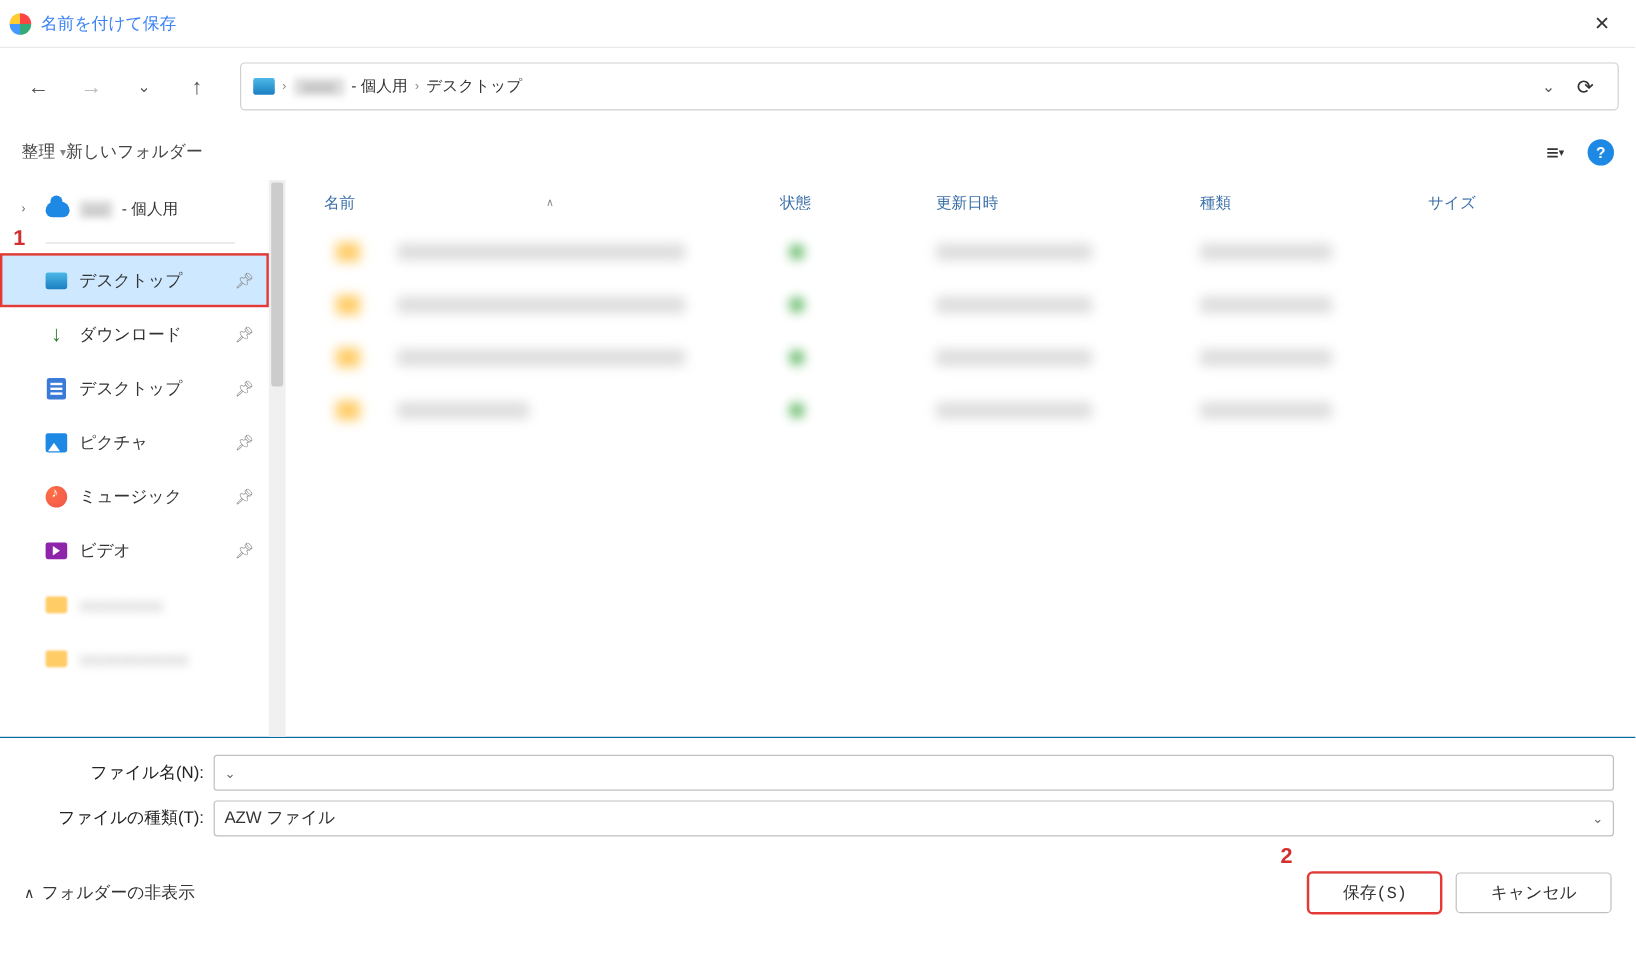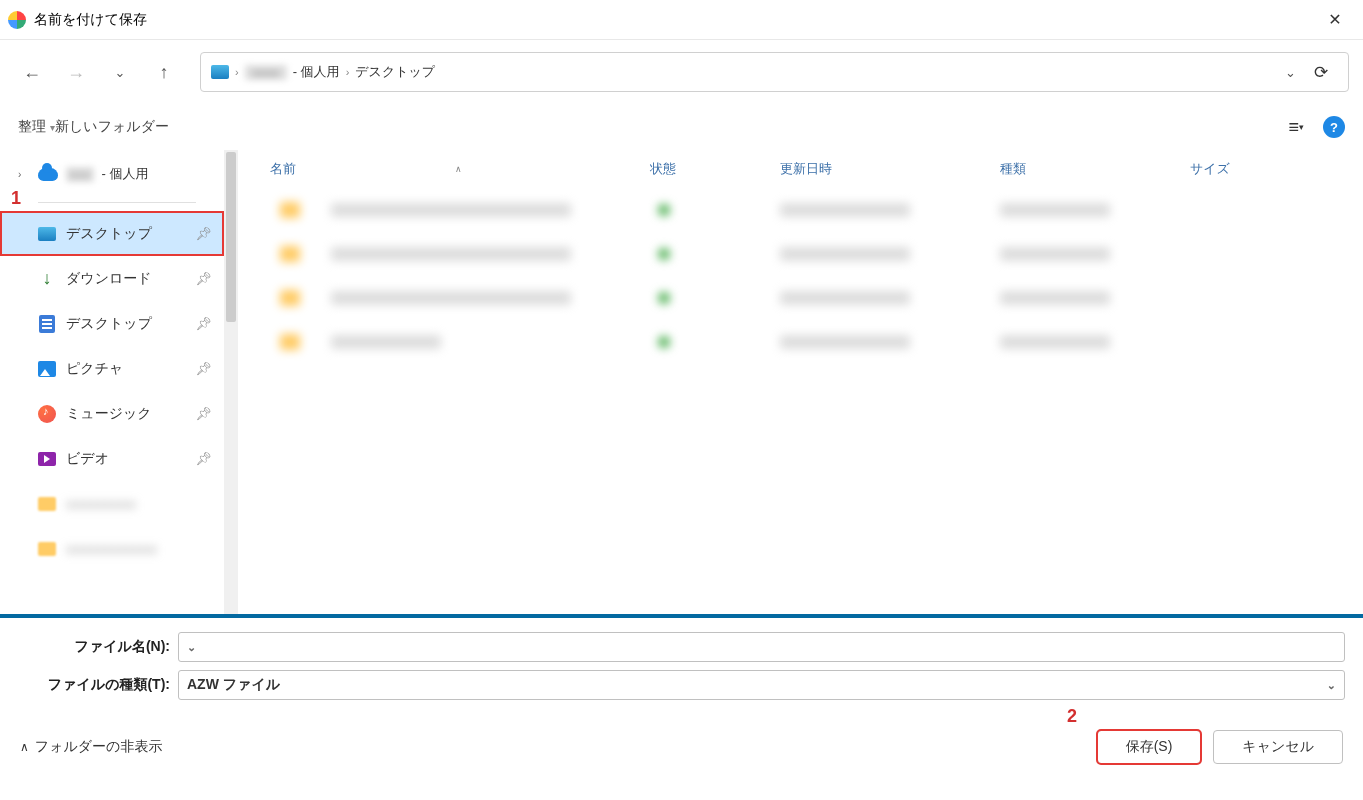--- a/index.html
+++ b/index.html
@@ -1,20 +1,20 @@
 <!DOCTYPE html>
 <html><head>
 <meta charset="utf-8">
 <style>
 * { box-sizing: border-box; margin: 0; padding: 0; font-family: "Segoe UI", "Yu Gothic UI", sans-serif; }
 body { width: 1363px; height: 800px; background: #fff; font-size: 13px; color: #333; overflow: hidden; }
 
 .titlebar { height: 40px; display: flex; align-items: center; padding: 0 8px; border-bottom: 1px solid #e8e8e8; }
 .titlebar .app-icon { width: 18px; height: 18px; margin-right: 8px; border-radius: 50%; background: conic-gradient(#f44 0 90deg,#3a7 90deg 180deg,#49f 180deg 270deg,#fc3 270deg); }
-.titlebar .title { flex: 1; font-size: 14px; color: #000000; }
+.titlebar .title { flex: 1; font-size: 14px; color: #3b82f6; }
 .titlebar .close { width: 40px; height: 40px; display: flex; align-items: center; justify-content: center; font-size: 16px; color: #333; cursor: pointer; }
 
 .navbar { height: 64px; display: flex; align-items: center; padding: 0 14px; gap: 8px; }
 .nav-btn { width: 36px; height: 36px; display: flex; align-items: center; justify-content: center; color: #555; font-size: 18px; cursor: pointer; }
 .nav-btn.disabled { color: #bbb; }
 .path-box { flex: 1; height: 40px; border: 1px solid #d0d0d0; border-radius: 4px; display: flex; align-items: center; padding: 0 10px; gap: 6px; color: #333; margin-left: 10px; }
 .path-monitor { width: 18px; height: 14px; background: linear-gradient(#4db8e8,#1b7fc1); border-radius: 2px; }
 .path-sep { color: #888; font-size: 11px; }
 .path-blur { filter: blur(3px); color: #999; background: #ddd; padding: 0 8px; border-radius: 2px; }
 .path-end { margin-left: auto; display: flex; align-items: center; gap: 8px; }
@@ -65,32 +65,32 @@
 .col-name { width: 400px; padding-left: 20px; display:flex; align-items:center; gap:19px; }
 .col-state { width: 130px; }
 .col-date { width: 220px; }
 .col-type { width: 190px; }
 .col-size { width: 120px; }
 .fl-row { height: 44px; display: flex; align-items: center; padding: 0 12px; filter: blur(5px); }
 .fl-row .fldicon { width: 20px; height: 16px; background: #ffcc66; border-radius: 2px; margin-left: 10px; margin-right: 12px; }
 .fl-row .txt { background: #ddd; height: 14px; border-radius: 3px; }
 .fl-row .state-dot { width: 12px; height: 12px; background: #4caf50; border-radius: 50%; margin-left: 8px; }
 
-.form-area { padding: 14px 18px 8px 18px; border-top: 4px solid #0369a1; font-weight: bold; }
+.form-area { padding: 14px 18px 8px 18px; border-top: 1px solid #0369a1; }
 .form-row { display: flex; align-items: center; margin-bottom: 8px; }
 .form-row .flabel { width: 160px; text-align: right; padding-right: 8px; color: #222; font-size: 14px; }
 .form-row .finput { flex: 1; height: 30px; border: 1px solid #c0c0c0; border-radius: 3px; padding: 0 8px; display: flex; align-items: center; font-size: 14px; }
 .form-row .finput .val { flex: 1; }
 .form-row .finput .dd { color: #666; font-size: 11px; }
 
 .footer { height: 62px; display: flex; align-items: center; padding: 0 20px; position: relative; }
 .hide-folders { display: flex; align-items: center; gap: 6px; color: #333; font-size: 14px; cursor: pointer; }
 .footer-spacer { flex: 1; }
 .annot-2 { position: absolute; right: 286px; top: -10px; color: #d32f2f; font-weight: bold; font-size: 18px; }
-.action-btn { height: 34px; padding: 0 28px; border: 1px solid #c0c0c0; border-radius: 4px; background: #fff; display: flex; align-items: center; justify-content: center; font-size: 14px; cursor: pointer; margin-left: 12px; }
+.action-btn { height: 34px; padding: 0 28px; border: 1px solid #c0c0c0; border-radius: 4px; background: #fff; display: flex; align-items: center; justify-content: center; font-size: 14px; cursor: pointer; margin-left: 12px; font-family: Liberation Mono, monospace; }
 .action-btn.primary { outline: 2px solid #e53935; outline-offset: -1px; }
 .sort-arrow { font-size: 9px; color:#888; }
 </style>
 </head>
 <body>
 
 <div class="titlebar">
   <div class="app-icon"></div>
   <div class="title">名前を付けて保存</div>
   <div class="close">✕</div>

